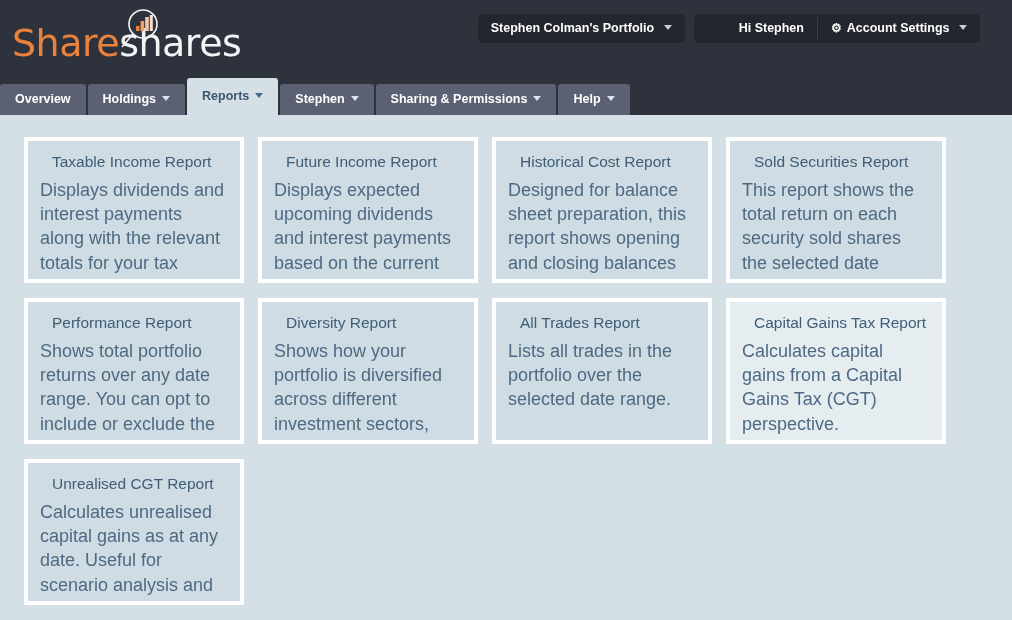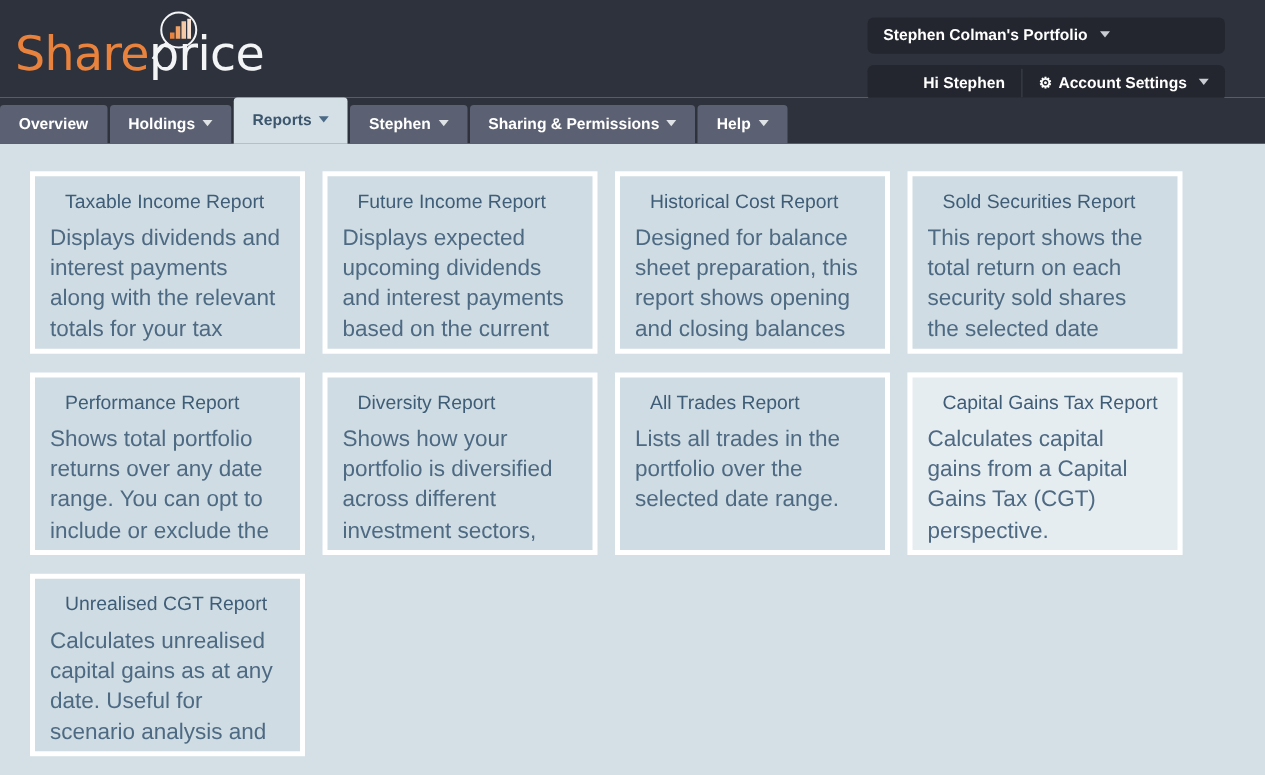--- a/index.html
+++ b/index.html
@@ -50,21 +50,20 @@
     width: 46px;
     height: 46px;
   }
 
   .header-actions {
     position: absolute;
     right: 32px;
     top: 14px;
     display: flex;
     gap: 9px;
-    flex-direction: column;
   }
   .hbtn {
     background: #23262e;
     border-radius: 5px;
     color: #ffffff;
     font-size: 12.5px;
     font-weight: bold;
     padding: 0 13px;
     height: 29px;
     line-height: 29px;
@@ -188,21 +187,21 @@
     margin: 0;
   }
 </style>
 </head>
 <body>
 
 <div class="topbar">
 
   <div class="logo">
     <div class="logo-word">
-      <span class="logo-share">Share</span><span class="logo-sight">price</span>
+      <span class="logo-share">Share</span><span class="logo-sight">shares</span>
     </div>
     <svg class="logo-glass" viewBox="0 0 46 46">
       <circle cx="27" cy="16" r="14" fill="none" stroke="#f2f4f6" stroke-width="1.6"></circle>
       <rect x="20" y="18" width="3.6" height="5" fill="#e8823c"></rect>
       <rect x="24.6" y="13" width="3.6" height="10" fill="#f0a165"></rect>
       <rect x="29.2" y="9" width="3.6" height="14" fill="#f4c9a8"></rect>
       <rect x="33.8" y="7" width="3.0" height="16" fill="#f7e0cf"></rect>
       <line x1="17.5" y1="25.5" x2="6" y2="39" stroke="#f2f4f6" stroke-width="1.6"></line>
     </svg>
   </div>

